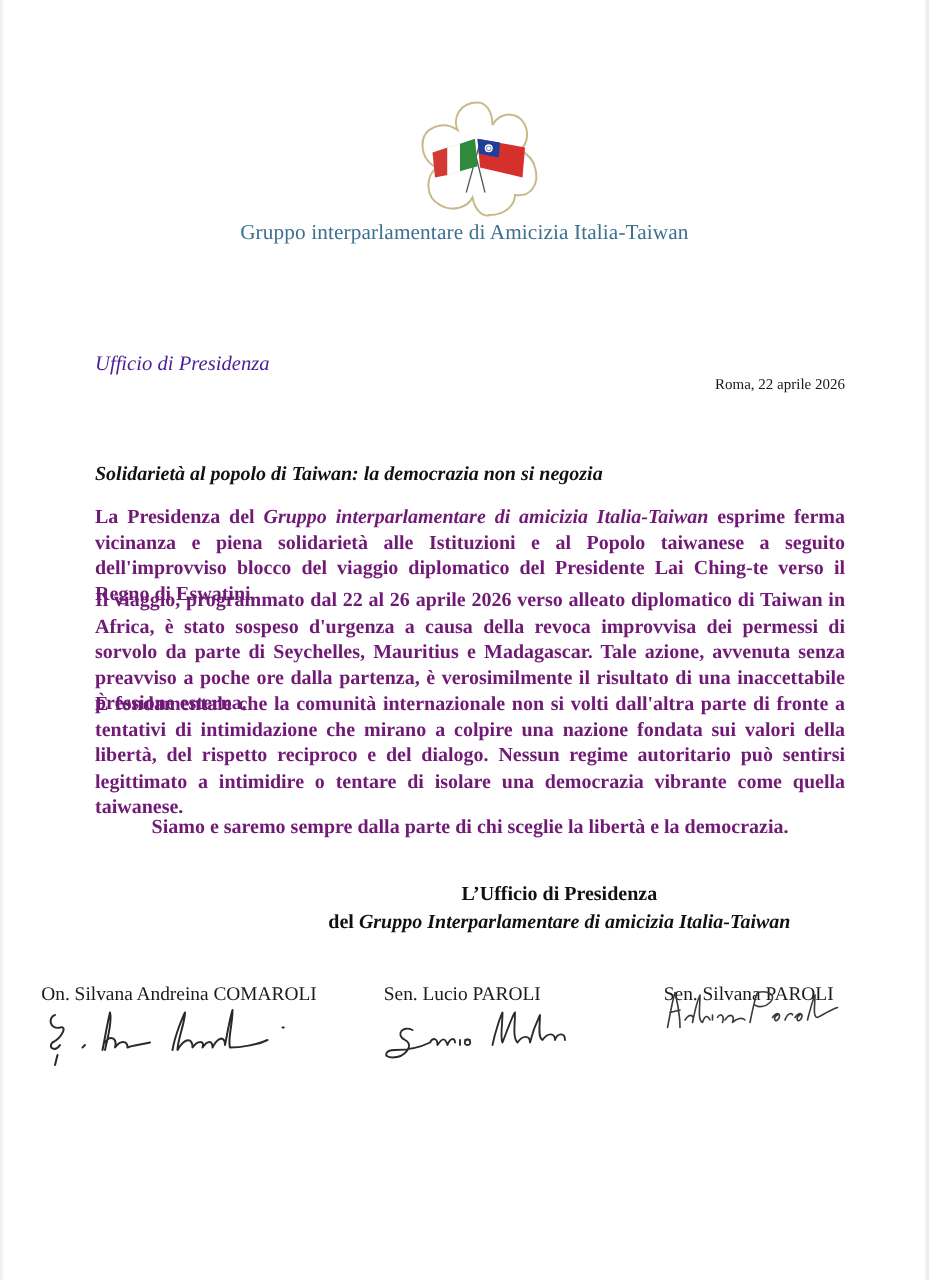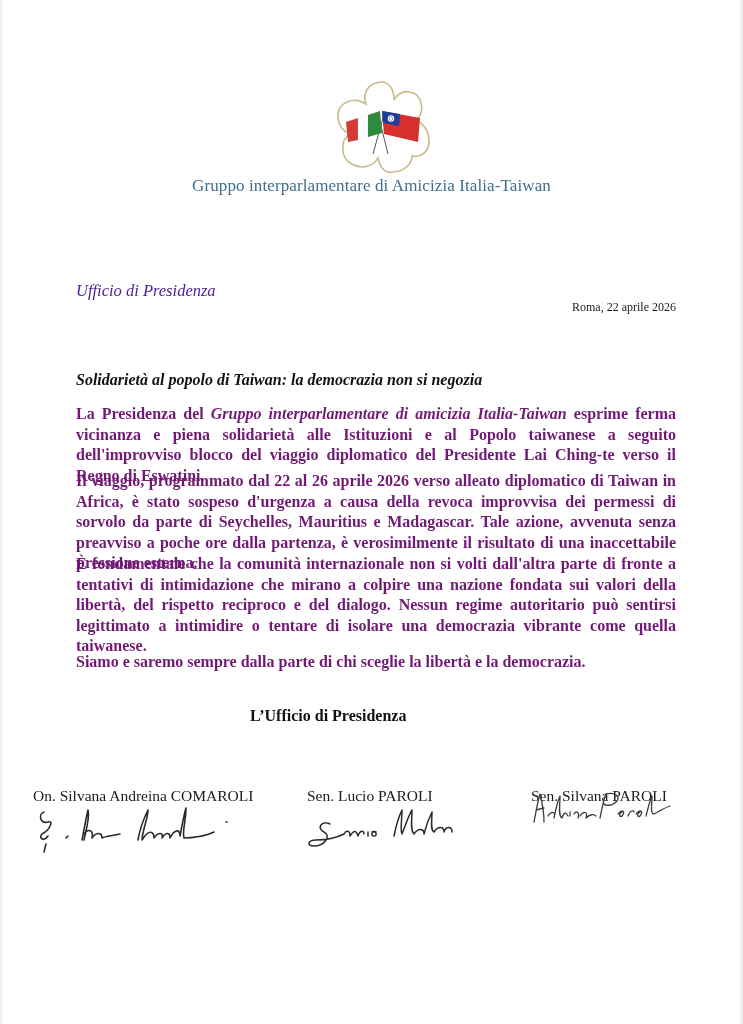--- a/index.html
+++ b/index.html
@@ -69,27 +69,28 @@
       width: 600px;
       font-size: 16px;
       line-height: 20.5px;
       text-align: justify;
       color: #701a75;
       font-weight: bold;
     }
     .p1 { top: 404px; }
     .p2 { top: 471px; }
     .p3 { top: 554px; }
-    .p4 { top: 652px; text-align: left; }
+    .p4 { top: 652px; text-align: center; }
     .para i { font-style: italic; }
     .closing {
       position: absolute;
       left: 250px;
       width: 395px;
       top: 705px;
+      text-align: center;
       font-size: 16px;
       font-weight: bold;
       line-height: 22px;
       color: #111;
     }
     .closing i { font-style: italic; }
     .signer {
       position: absolute;
       top: 787px;
       font-size: 15.5px;
@@ -157,20 +158,21 @@
 <div class="para p1"><span>La Presidenza del </span><i>Gruppo interparlamentare di amicizia Italia-Taiwan</i><span> esprime ferma vicinanza e piena solidarietà alle Istituzioni e al Popolo taiwanese a seguito dell'improvviso blocco del viaggio diplomatico del Presidente Lai Ching-te verso il Regno di Eswatini.</span></div>
 
 <div class="para p2">Il viaggio, programmato dal 22 al 26 aprile 2026 verso alleato diplomatico di Taiwan in Africa, è stato sospeso d'urgenza a causa della revoca improvvisa dei permessi di sorvolo da parte di Seychelles, Mauritius e Madagascar. Tale azione, avvenuta senza preavviso a poche ore dalla partenza, è verosimilmente il risultato di una inaccettabile pressione esterna.</div>
 
 <div class="para p3">È fondamentale che la comunità internazionale non si volti dall'altra parte di fronte a tentativi di intimidazione che mirano a colpire una nazione fondata sui valori della libertà, del rispetto reciproco e del dialogo. Nessun regime autoritario può sentirsi legittimato a intimidire o tentare di isolare una democrazia vibrante come quella taiwanese.</div>
 
 <div class="para p4">Siamo e saremo sempre dalla parte di chi sceglie la libertà e la democrazia.</div>
 
 <div class="closing">
   <div>L’Ufficio di Presidenza</div>
+  <div><span>del </span><i>Gruppo Interparlamentare di amicizia Italia-Taiwan</i></div>
 </div>
 
 <div class="signer s1">On. Silvana Andreina COMAROLI</div>
 <div class="signer s2">Sen. Lucio PAROLI</div>
 <div class="signer s3">Sen. Silvana PAROLI</div>
 
 <svg class="sig sig1" viewBox="0 0 220 60" fill="none" stroke="#2a2a2a" stroke-width="1.6" stroke-linecap="round" stroke-linejoin="round">
   <path d="M14 12 C 8 14, 10 24, 18 22 C 24 20, 20 30, 12 34 C 8 38, 14 42, 18 36 M16 44 L 14 52"></path>
   <path d="M36 38 L 38 36"></path>
   <path d="M52 40 C 54 30, 56 18, 58 10 C 60 18, 56 30, 54 40 M54 34 C 58 28, 64 30, 62 38 C 66 32, 72 32, 72 38 C 76 36, 82 36, 90 34"></path>

